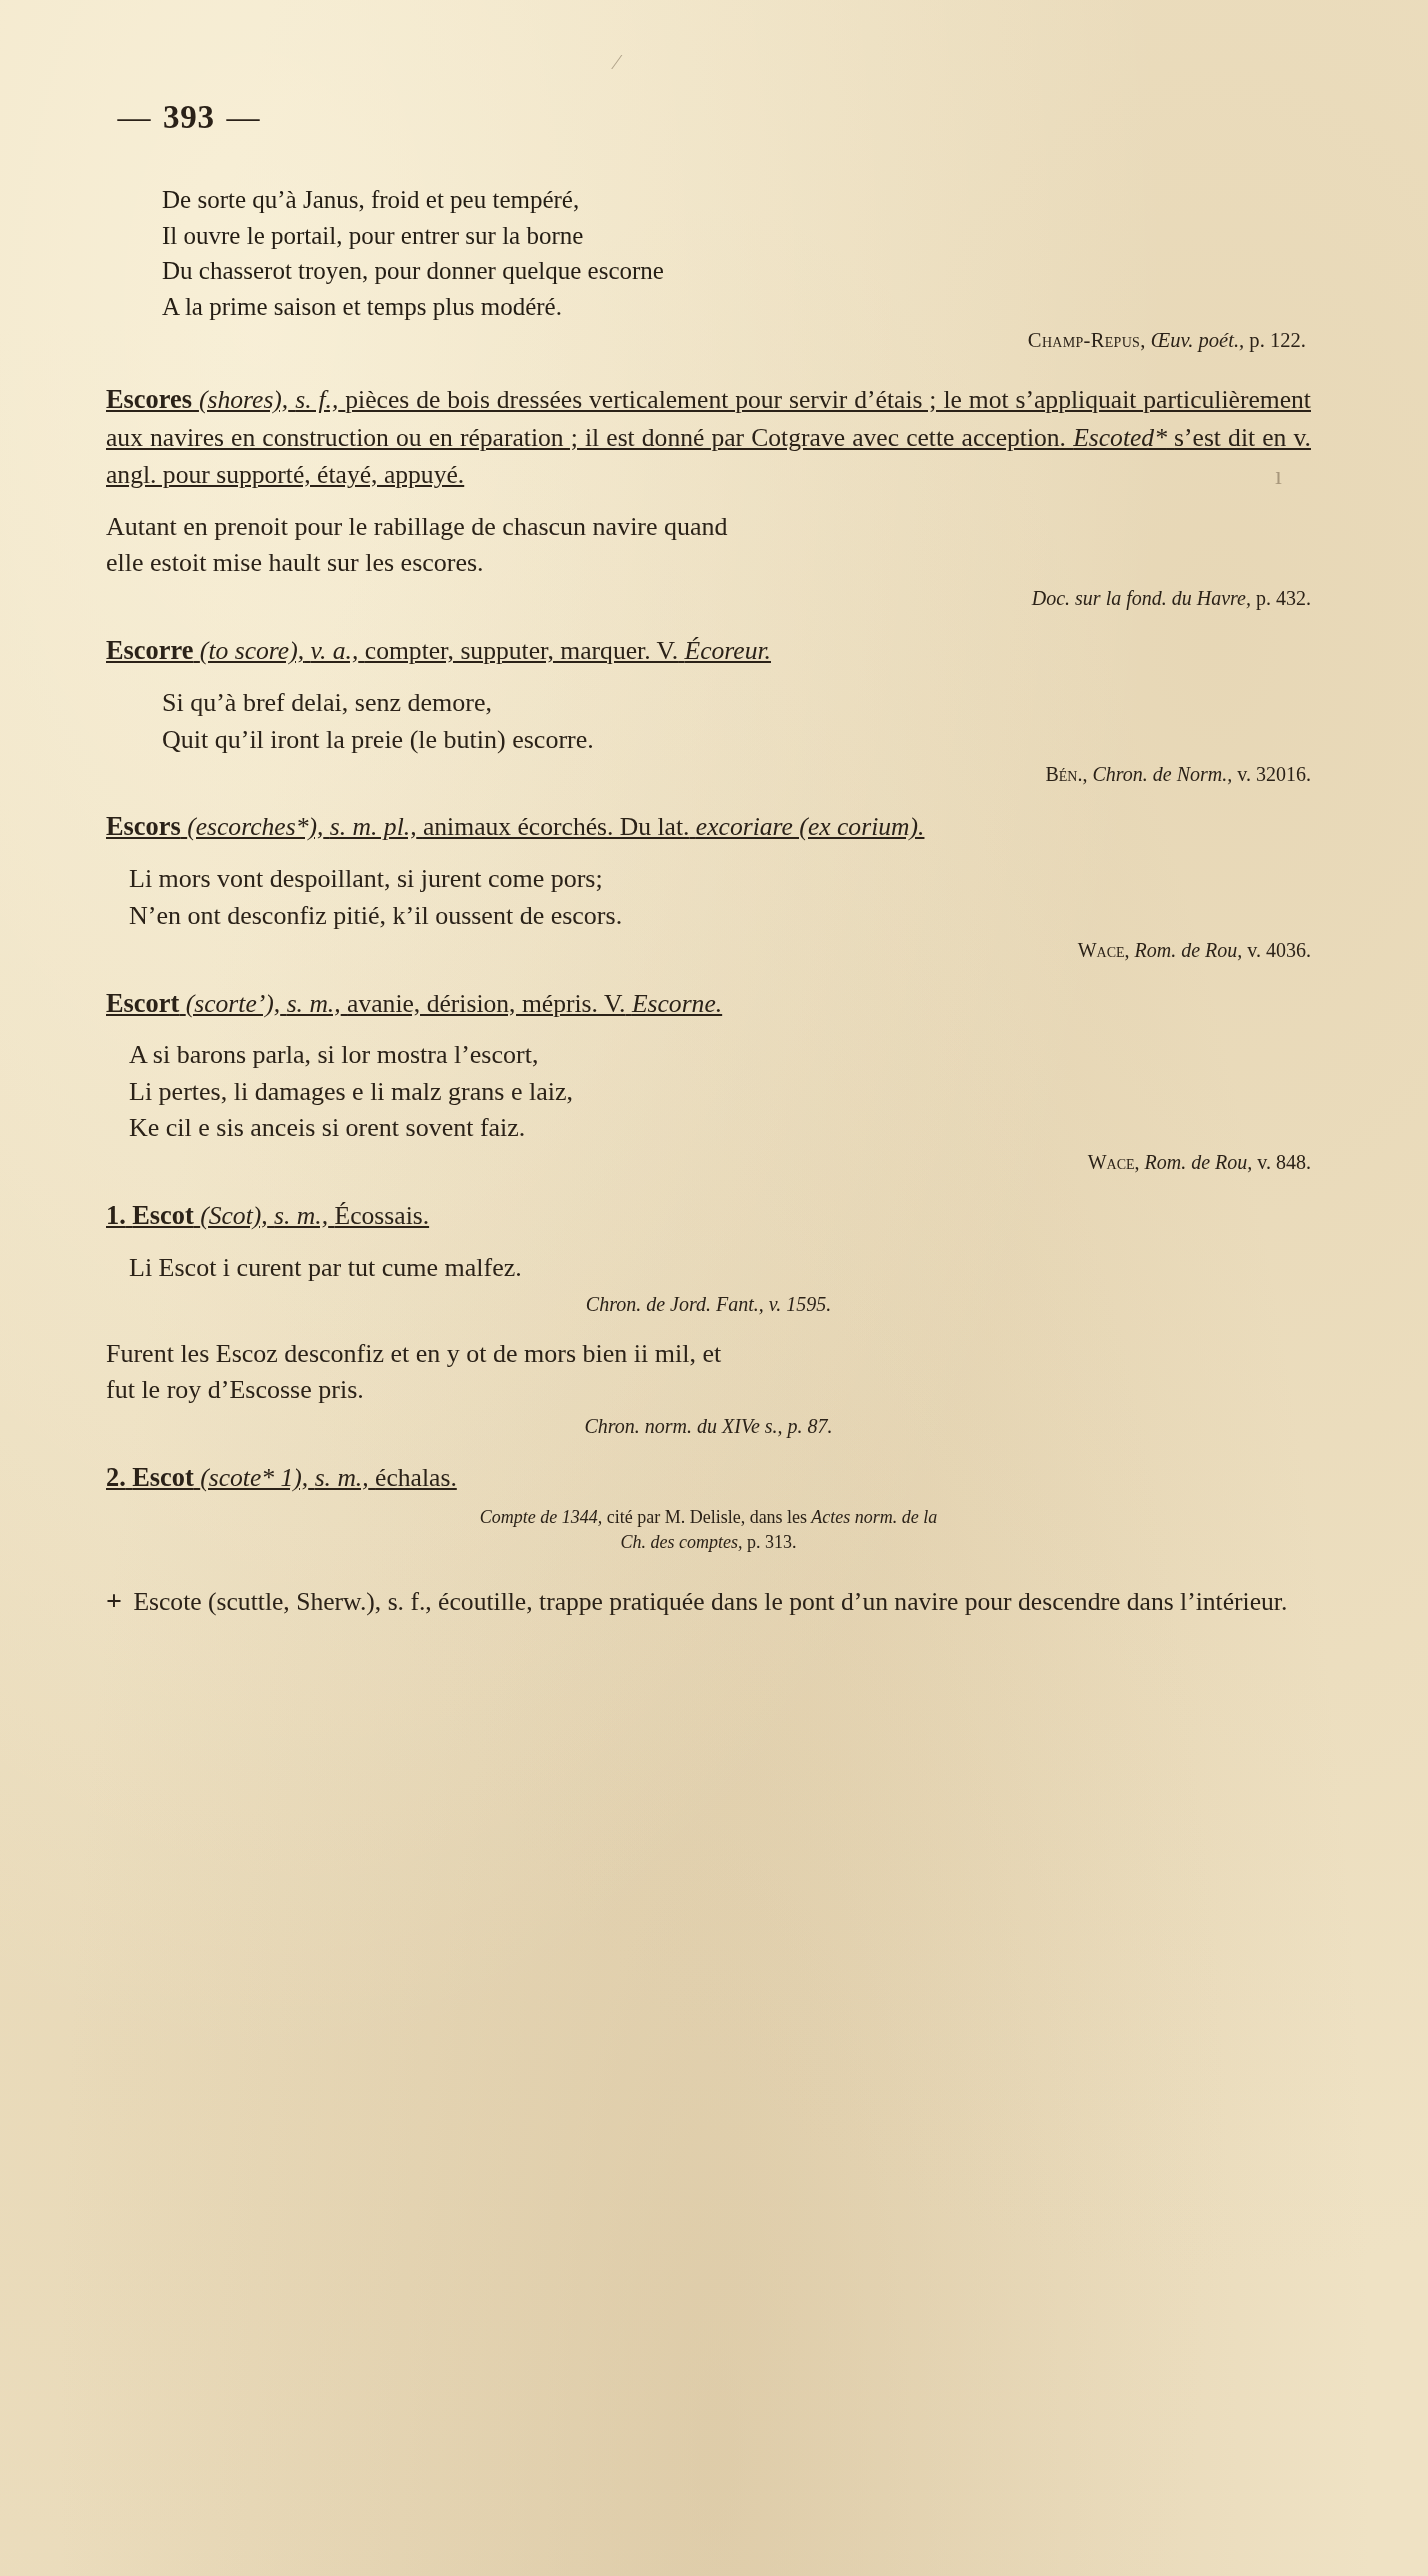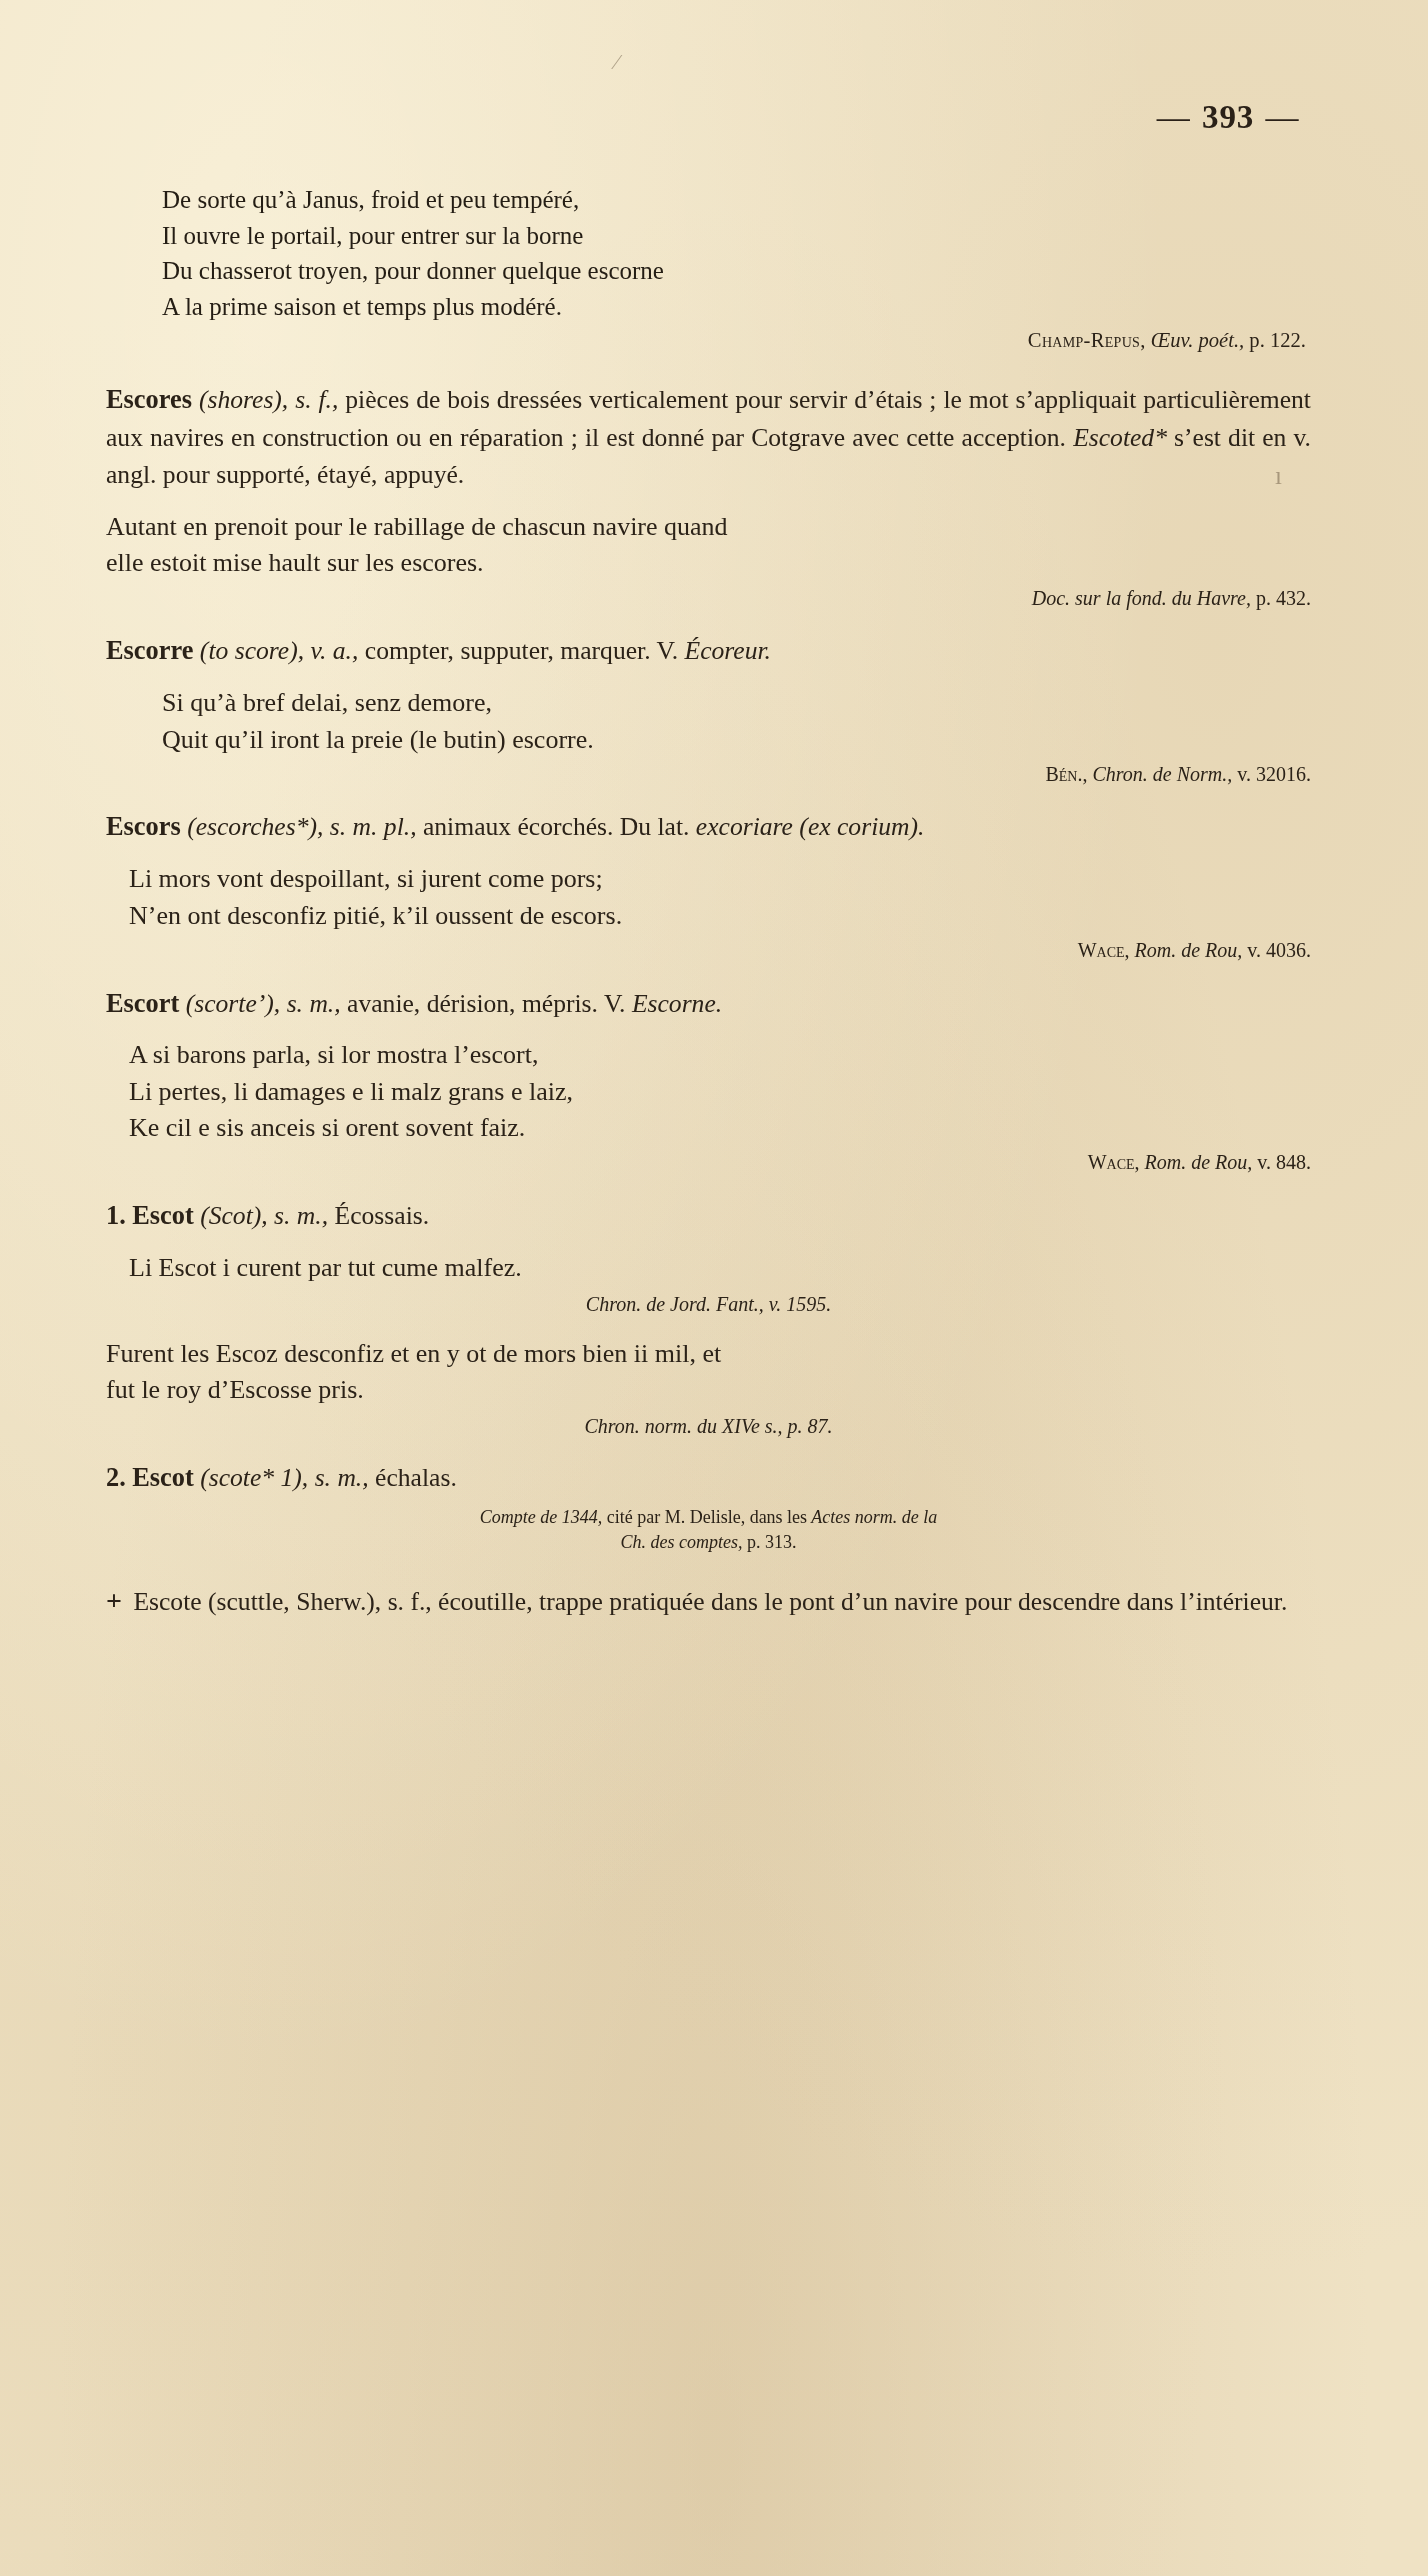--- a/index.html
+++ b/index.html
@@ -32,21 +32,21 @@
     width: 1429px;
     height: 2576px;
   }
   .content {
     position: absolute;
     left: 106px;
     top: 99px;
     width: 1205px;
   }
   .folio {
-    text-align: right;
+    text-align: left;
     font-size: 33px;
     letter-spacing: 0.8px;
     margin-bottom: 46px;
     font-weight: 700;
     color: #2a2118;
   }
   .folio .dash {
     font-weight: 400;
     padding: 0 11.6px;
   }
@@ -76,20 +76,21 @@
   }
   .attrib .rom { font-style: normal; }
 
   
   .entry {
     font-size: 25.6px;
     line-height: 1.47;
     margin-top: 13px;
     margin-bottom: 8.3px;
     text-align: justify;
+    text-decoration: underline;
   }
   .entry .lemma {
     font-weight: 700;
     font-size: 26.4px;
   }
   .entry .it { font-style: italic; }
 
   .quote {
     font-size: 26px;
     line-height: 1.4;

